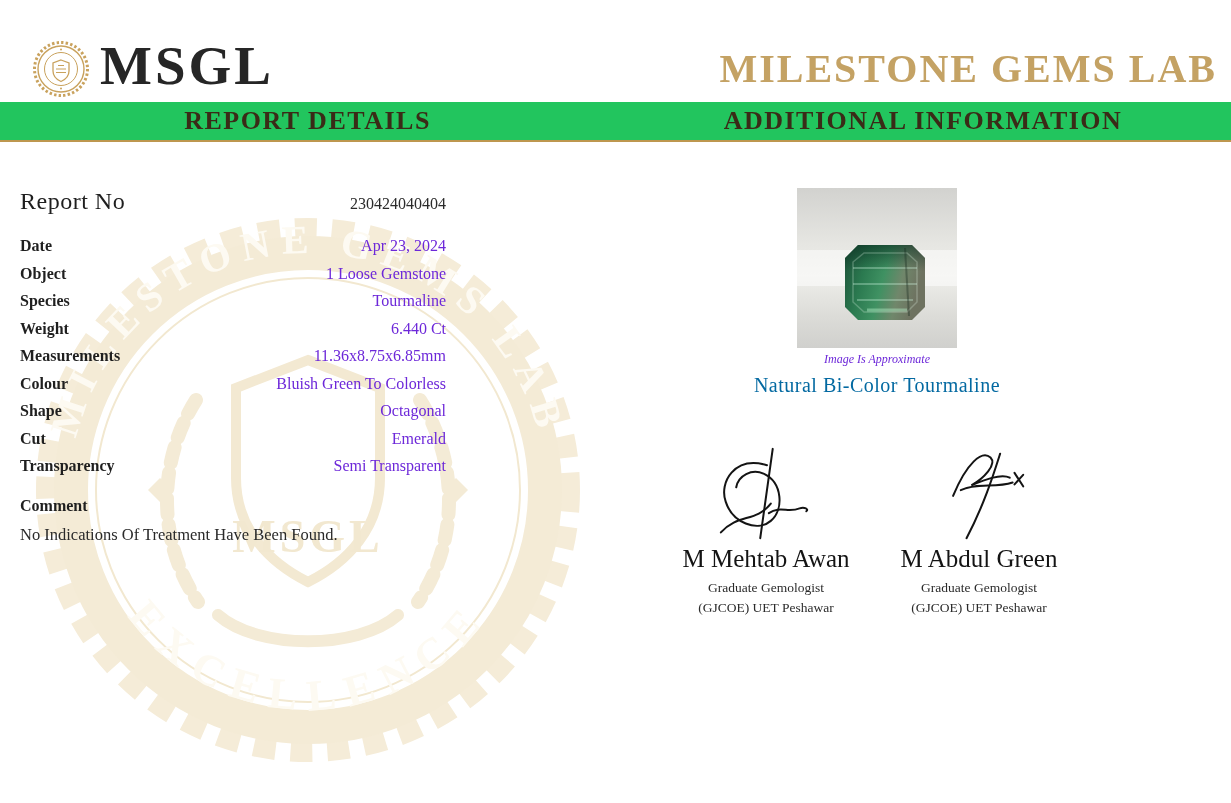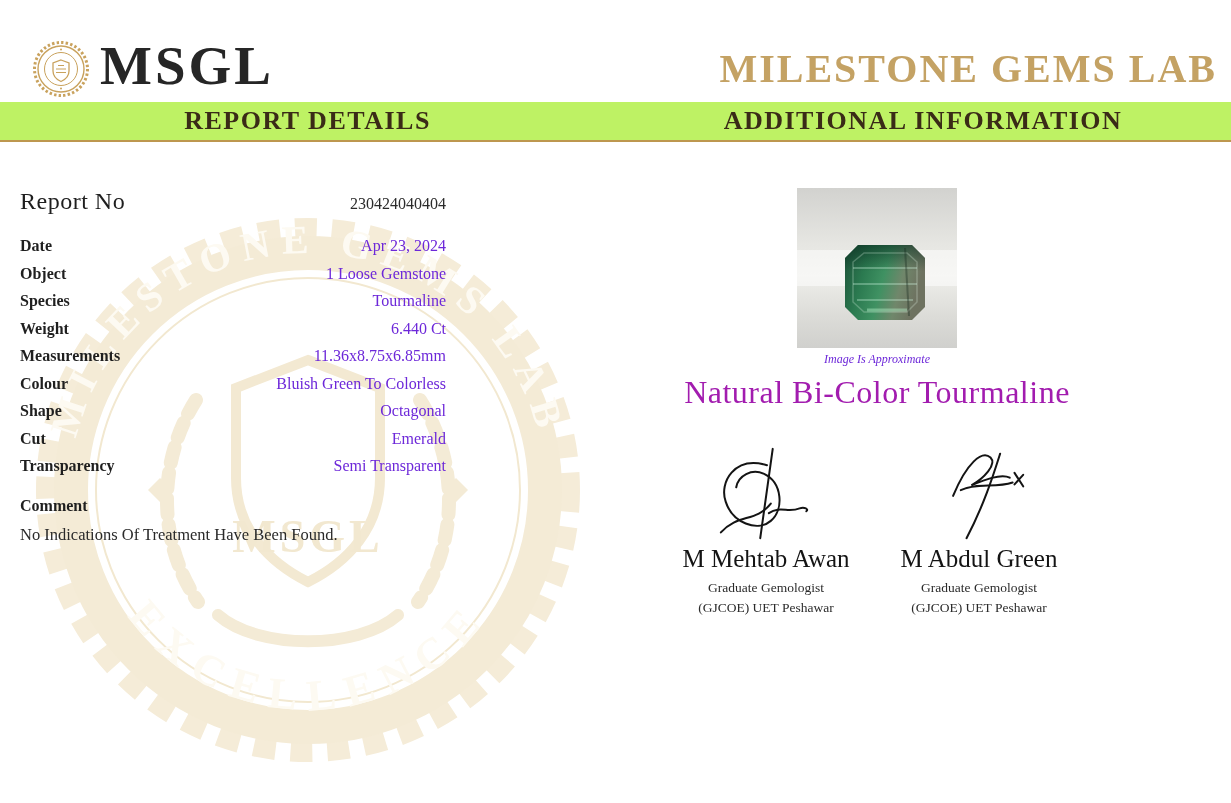--- a/index.html
+++ b/index.html
@@ -13,21 +13,21 @@
   .header-logo{position:absolute;left:32px;top:40px;width:58px;height:58px;}
   .logo-word{
     position:absolute;left:100px;top:36px;font-size:55px;font-weight:bold;
     color:#262626;letter-spacing:3px;line-height:60px;
   }
   .brand-name{
     position:absolute;right:14px;top:46px;font-size:40px;font-weight:bold;
     color:#C4A264;letter-spacing:2px;line-height:46px;white-space:nowrap;
   }
   
-  .banner{position:absolute;left:0;top:102px;width:1231px;height:38px;background:#bef264;border-bottom:2px solid #bd974f;}
+  .banner{position:absolute;left:0;top:102px;width:1231px;height:38px;background:#22c55e;border-bottom:2px solid #bd974f;}
   .banner-cell{position:absolute;top:0;height:38px;line-height:38px;text-align:center;
     font-size:26px;font-weight:bold;color:#3A2B17;letter-spacing:1.5px;}
   .banner-left{left:0;width:615px;}
   .banner-right{left:615px;width:616px;}
   
   .report-block{position:absolute;left:20px;top:188px;width:426px;color:#222;}
   .report-no-row{display:flex;justify-content:space-between;align-items:baseline;height:32px;}
   .report-no-label{font-size:24px;color:#1f1f1f;letter-spacing:0.5px;}
   .report-no-value{font-size:16px;color:#2a2a2a;}
   .fields{margin-top:12px;}
@@ -37,21 +37,21 @@
   .comment-label{margin-top:17px;font-weight:bold;font-size:16px;color:#1f1f1f;height:22px;}
   .comment-text{margin-top:6px;font-size:16.5px;color:#2a2a2a;}
   
   .gem-photo{position:absolute;left:797px;top:188px;width:160px;height:160px;}
   .photo-caption{
     position:absolute;left:737px;top:352px;width:280px;text-align:center;
     font-style:italic;font-size:12px;color:#6d28d9;
   }
   .gem-title{
     position:absolute;left:617px;top:374px;width:520px;text-align:center;
-    font-size:32px;color:#a21caf;letter-spacing:0.5px;
+    font-size:20px;color:#0369a1;letter-spacing:0.5px;
   }
   .signatory{position:absolute;top:446px;width:212px;display:flex;flex-direction:column;align-items:center;}
   .signatory.first{left:660px;}
   .signatory.second{left:873px;}
   .sig-svg{width:110px;height:96px;}
   .sig-name{font-size:25px;color:#141414;margin-top:3px;white-space:nowrap;}
   .sig-title{font-size:13.5px;color:#2b2b2b;margin-top:7px;}
   .sig-affil{font-size:13.5px;color:#2b2b2b;margin-top:4px;}
 </style>
 </head>

